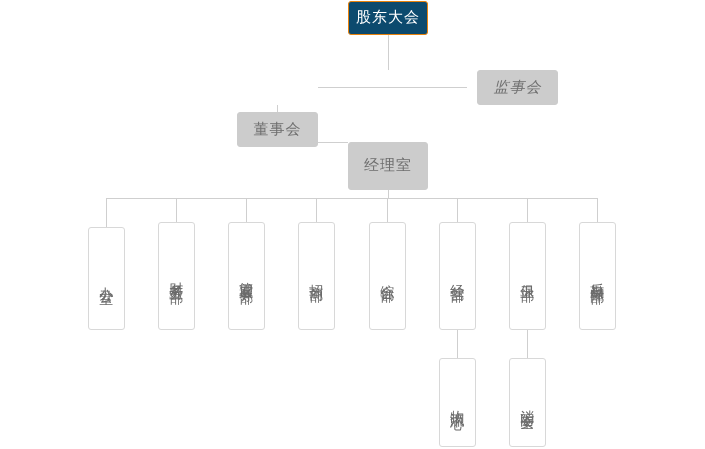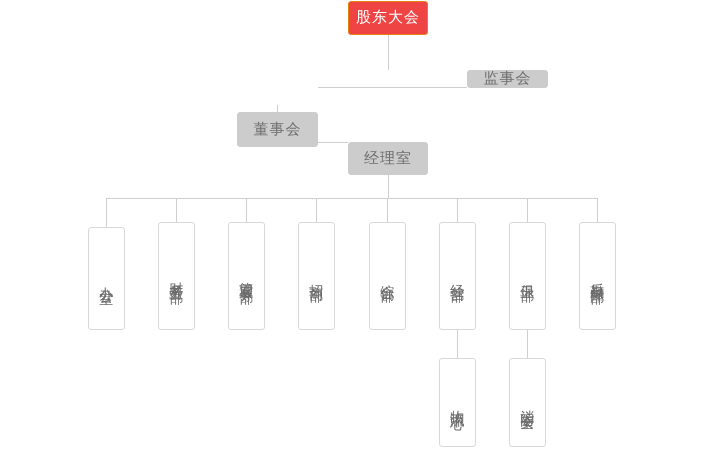--- a/index.html
+++ b/index.html
@@ -32,21 +32,21 @@
   .node-h {
     font-size: 15px;
   }
   .node-v {
     writing-mode: vertical-rl;
     text-orientation: upright;
     font-size: 14px;
     letter-spacing: 2px;
   }
   .node-root {
-    background: #ef4444;
+    background: #0c4a6e;
     color: #ffffff;
     border: 1px solid #e8820c;
     font-weight: normal;
   }
   .node-gray {
     background: #cccccc;
     color: #6e6e6e;
     border: 1px solid #cccccc;
   }
   .node-leaf {
@@ -90,25 +90,25 @@
   <div class="line line-v" style="left:457px; top:330px; height:28px;"></div>
   <div class="line line-v" style="left:527px; top:330px; height:28px;"></div>
 
   <div class="node node-h node-root" style="left:348px; top:1px; width:80px; height:34px;">
     <span>股东大会</span>
   </div>
 
   <div class="node node-h node-gray" style="left:237px; top:70px; width:81px; height:35px;margin-top:42px;">
     <span>董事会</span>
   </div>
-  <div class="node node-h node-gray" style="left:467px; top:70px; width:81px; height:18px;">
+  <div class="node node-h node-gray" style="left:477px; top:70px; width:81px; height:35px;font-style:italic;">
     <span>监事会</span>
   </div>
 
-  <div class="node node-h node-gray" style="left:348px; top:142px; width:80px; height:33px;justify-content:center;">
+  <div class="node node-h node-gray" style="left:348px; top:142px; width:80px; height:48px;justify-content:center;">
     <span>经理室</span>
   </div>
 
   <div class="node node-v node-leaf" style="left:88px; top:227px; width:37px; height:103px;">
     <span>办公室</span>
   </div>
   <div class="node node-v node-leaf" style="left:158px; top:222px; width:37px; height:108px;">
     <span>财务劳工部</span>
   </div>
   <div class="node node-v node-leaf" style="left:228px; top:222px; width:37px; height:108px;">

